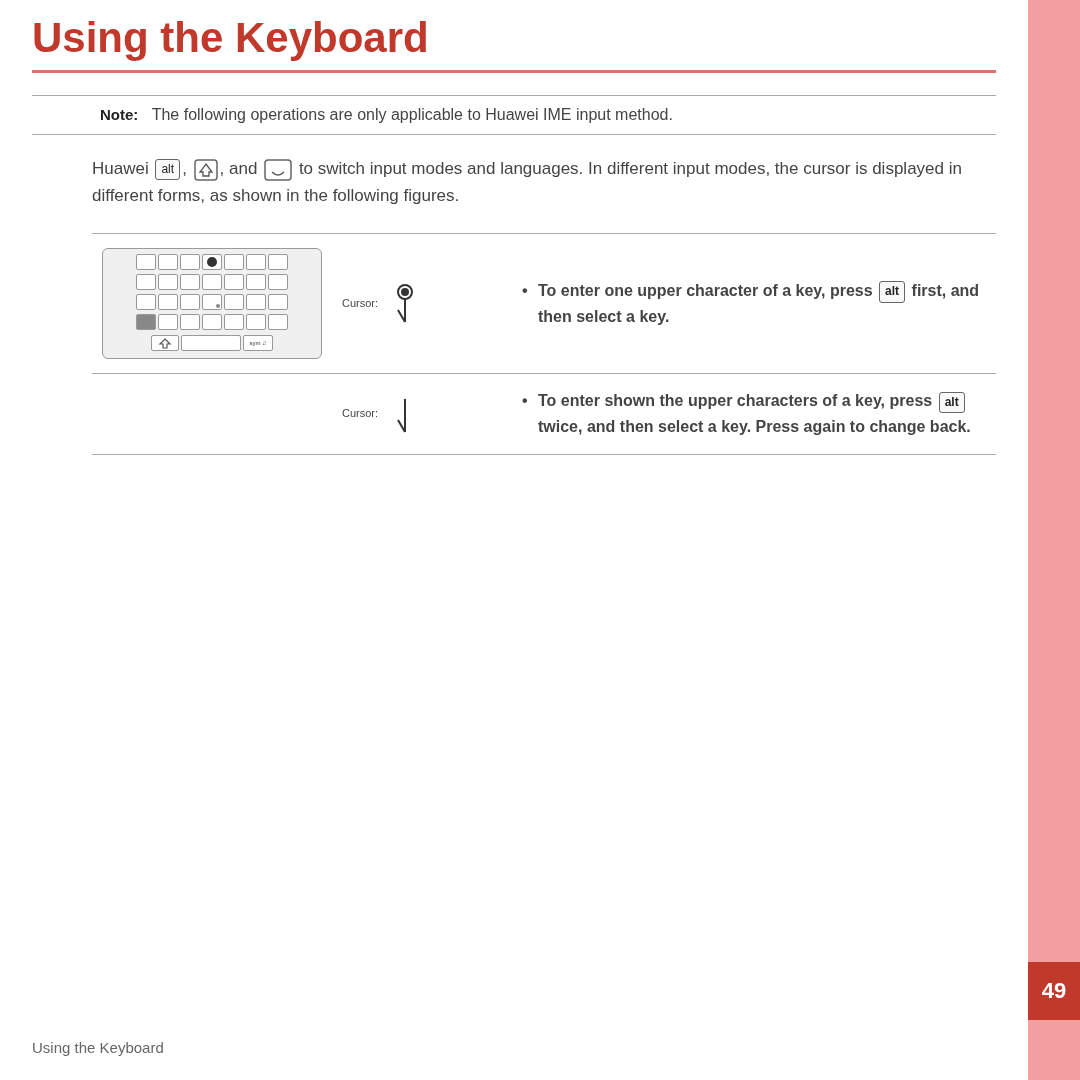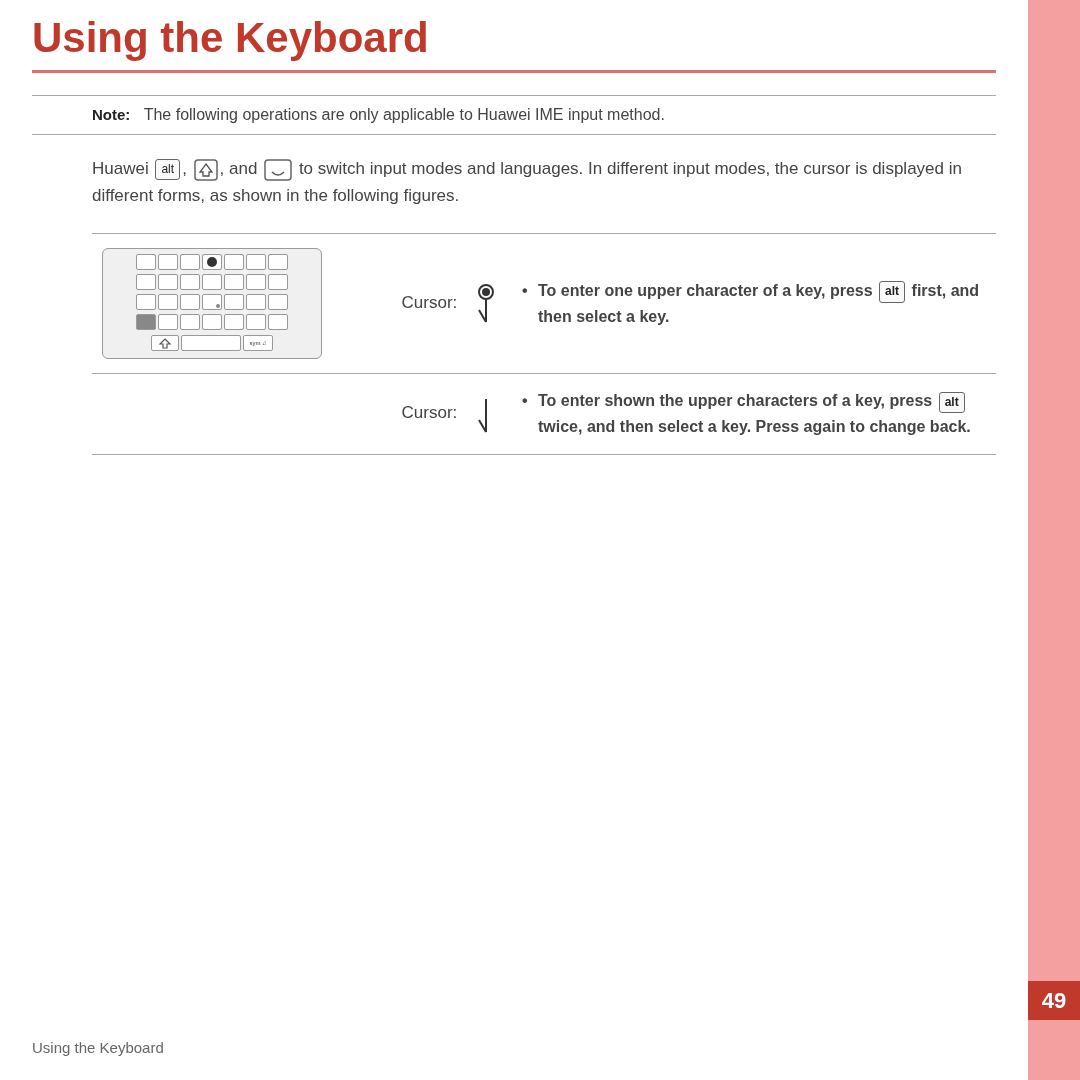--- a/index.html
+++ b/index.html
@@ -20,21 +20,21 @@
       width: 52px;
       height: 1080px;
       background: #f4a0a0;
     }
 
     .page-number-badge {
       position: absolute;
       right: 0;
       bottom: 60px;
       width: 52px;
-      height: 39px;
+      height: 58px;
       background: #c0392b;
       display: flex;
       align-items: center;
       justify-content: center;
       color: #fff;
       font-size: 22px;
       font-weight: bold;
     }
 
     .main-content {
@@ -93,20 +93,21 @@
       border-bottom: 1.5px solid #aaa;
       padding: 10px 0 10px 60px;
       margin-bottom: 20px;
       position: relative;
     }
 
     .note-label {
       font-weight: bold;
       font-size: 15px;
       color: #222;
+      margin-left: 8px;
     }
 
     .note-text {
       font-size: 16px;
       color: #444;
       display: inline;
     }
 
     
     .main-para {
@@ -142,25 +143,25 @@
       border-top: 1.5px solid #aaa;
       padding: 14px 10px;
       vertical-align: middle;
     }
 
     .content-table tr:last-child td {
       border-bottom: 1.5px solid #aaa;
     }
 
     .cursor-cell {
-      font-size: 17px;
+      font-size: 11px;
       color: #444;
       white-space: nowrap;
       width: 180px;
-      text-align: right;
+      text-align: left;
     }
 
     .desc-cell {
       font-size: 16px;
       color: #444;
       line-height: 1.6;
     }
 
     
     .keyboard-img {

